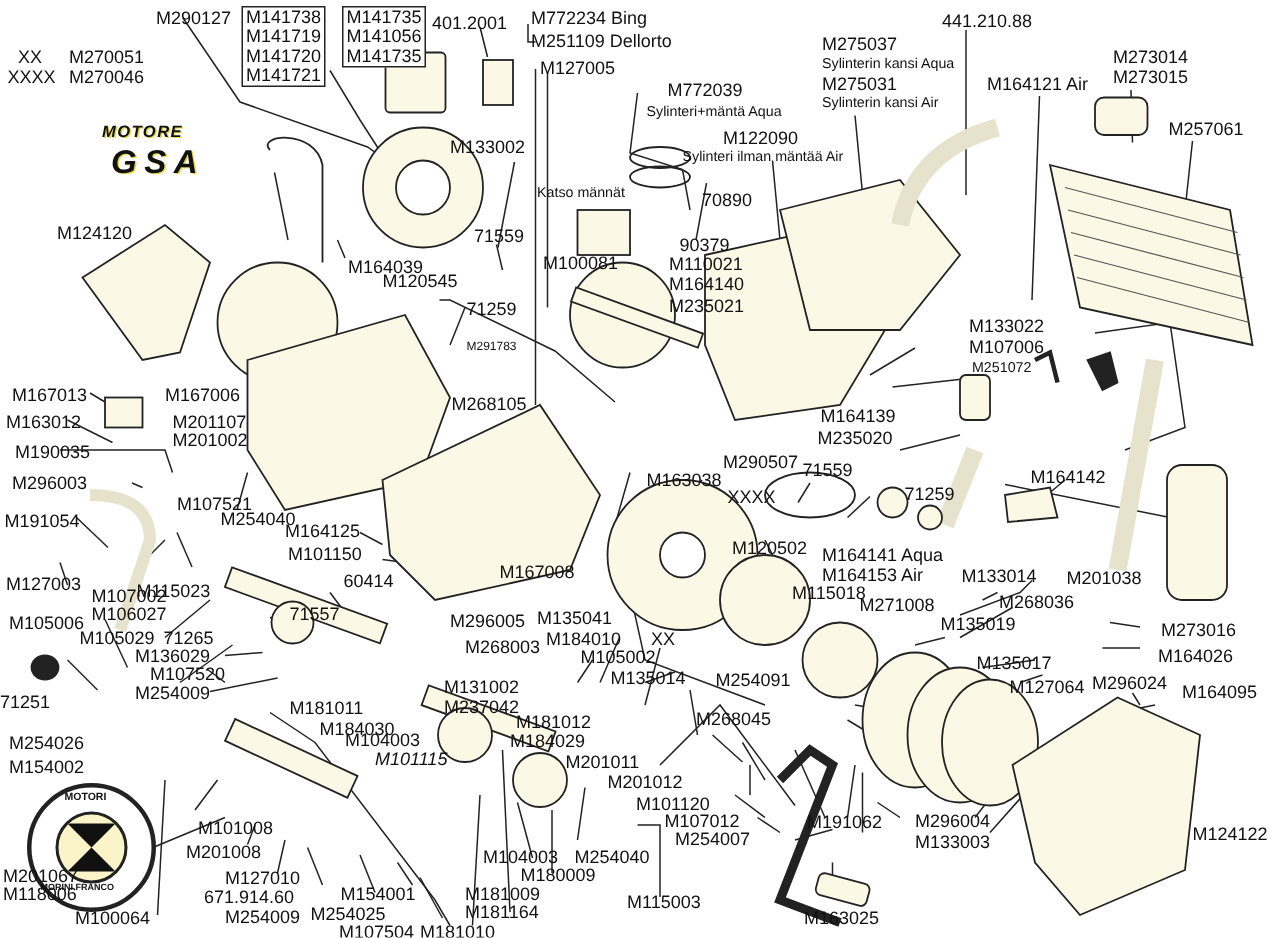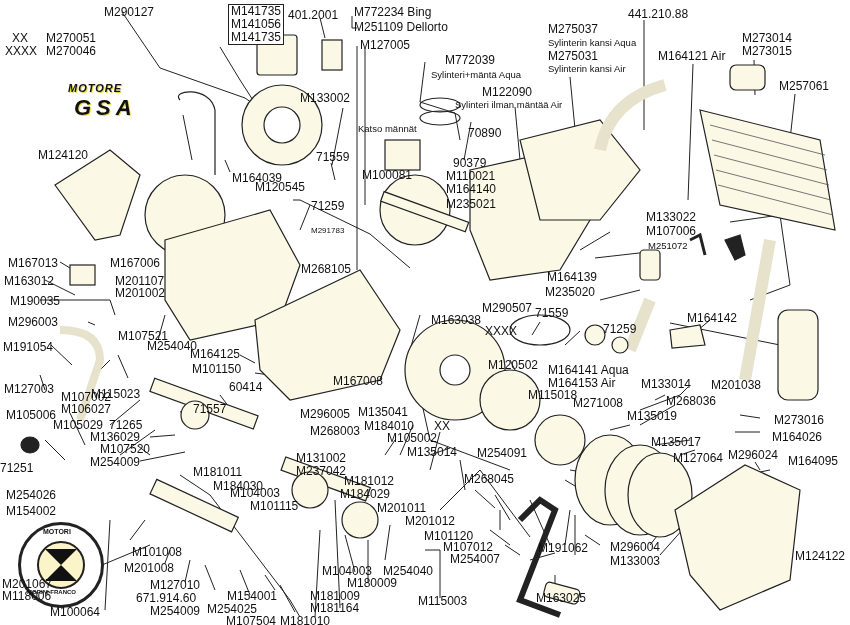--- a/index.html
+++ b/index.html
@@ -224,20 +224,26 @@
         </svg>
     </div>
     <span class="ring-text" style="left:6px;top:64px;font-size:6px;">MORINI FRANCO</span>
   </div>
 
   <div class="lbl" style="left:12px;top:32px;">XX</div>
   <div class="lbl" style="left:46px;top:32px;">M270051</div>
   <div class="lbl" style="left:5px;top:45px;">XXXX</div>
   <div class="lbl" style="left:46px;top:45px;">M270046</div>
 
+  <div class="box" style="left:161px;top:4px;">
+    <span class="lbl">M141738</span>
+    <span class="lbl">M141719</span>
+    <span class="lbl">M141720</span>
+    <span class="lbl">M141721</span>
+  </div>
   <div class="box" style="left:228px;top:4px;">
     <span class="lbl">M141735</span>
     <span class="lbl">M141056</span>
     <span class="lbl">M141735</span>
   </div>
 
   <div class="lbl" style="left:104px;top:6px;">M290127</div>
   <div class="lbl" style="left:288px;top:9px;">401.2001</div>
   <div class="lbl" style="left:354px;top:6px;">M772234 Bing</div>
   <div class="lbl" style="left:354px;top:21px;">M251109 Dellorto</div>
@@ -333,21 +339,21 @@
   <div class="lbl" style="left:90px;top:456px;">M254009</div>
   <div class="lbl" style="left:193px;top:466px;">M181011</div>
   <div class="lbl" style="left:213px;top:480px;">M184030</div>
   <div class="lbl" style="left:296px;top:452px;">M131002</div>
   <div class="lbl" style="left:296px;top:465px;">M237042</div>
   <div class="lbl" style="left:344px;top:475px;">M181012</div>
   <div class="lbl" style="left:340px;top:488px;">M184029</div>
   <div class="lbl" style="left:6px;top:489px;">M254026</div>
   <div class="lbl" style="left:6px;top:505px;">M154002</div>
   <div class="lbl" style="left:230px;top:487px;">M104003</div>
-  <div class="lbl" style="left:250px;top:500px;">M101115</div>
+  <div class="lbl" style="left:250px;top:500px;font-style:italic;">M101115</div>
   <div class="lbl" style="left:377px;top:502px;">M201011</div>
   <div class="lbl" style="left:405px;top:515px;">M201012</div>
   <div class="lbl" style="left:424px;top:530px;">M101120</div>
   <div class="lbl" style="left:443px;top:541px;">M107012</div>
   <div class="lbl" style="left:450px;top:553px;">M254007</div>
   <div class="lbl" style="left:538px;top:542px;">M191062</div>
   <div class="lbl" style="left:610px;top:541px;">M296004</div>
   <div class="lbl" style="left:610px;top:555px;">M133003</div>
   <div class="lbl" style="left:795px;top:550px;">M124122</div>
   <div class="lbl" style="left:100px;top:546px;padding-left:32px;">M101008</div>
@@ -360,15 +366,15 @@
   <div class="lbl" style="left:150px;top:579px;">M127010</div>
   <div class="lbl" style="left:136px;top:592px;">671.914.60</div>
   <div class="lbl" style="left:150px;top:605px;">M254009</div>
   <div class="lbl" style="left:227px;top:590px;">M154001</div>
   <div class="lbl" style="left:207px;top:603px;">M254025</div>
   <div class="lbl" style="left:226px;top:615px;">M107504</div>
   <div class="lbl" style="left:280px;top:615px;">M181010</div>
   <div class="lbl" style="left:310px;top:590px;">M181009</div>
   <div class="lbl" style="left:310px;top:602px;">M181164</div>
   <div class="lbl" style="left:418px;top:595px;">M115003</div>
-  <div class="lbl" style="left:536px;top:592px;text-align:right;">M163025</div>
+  <div class="lbl" style="left:536px;top:606px;text-align:right;">M163025</div>
   <div class="lbl" style="left:50px;top:606px;">M100064</div>
 </div>
 
 </body></html>

